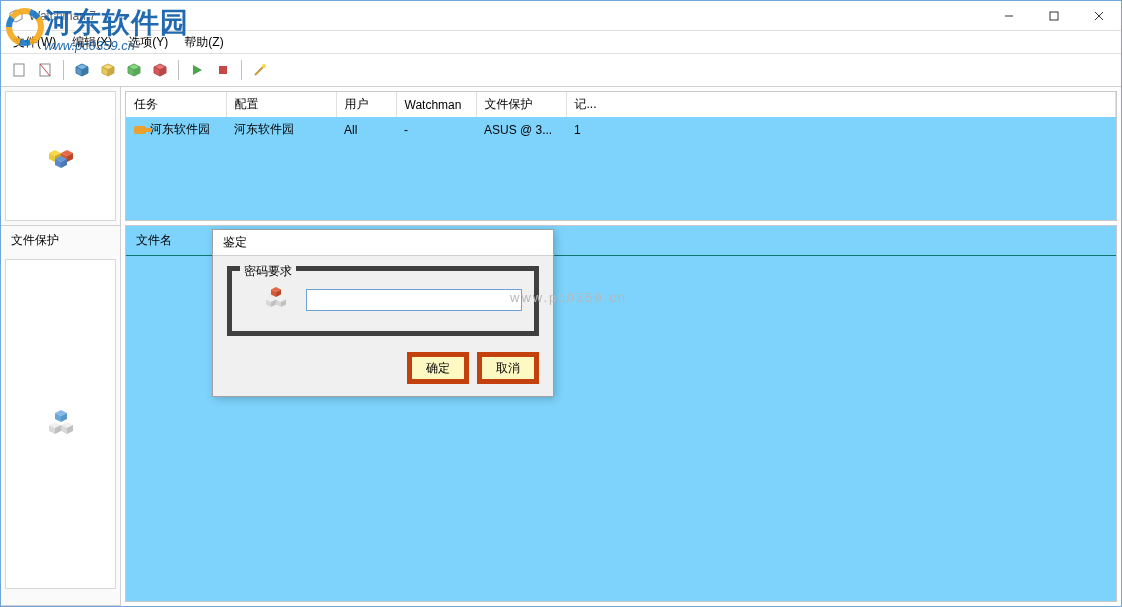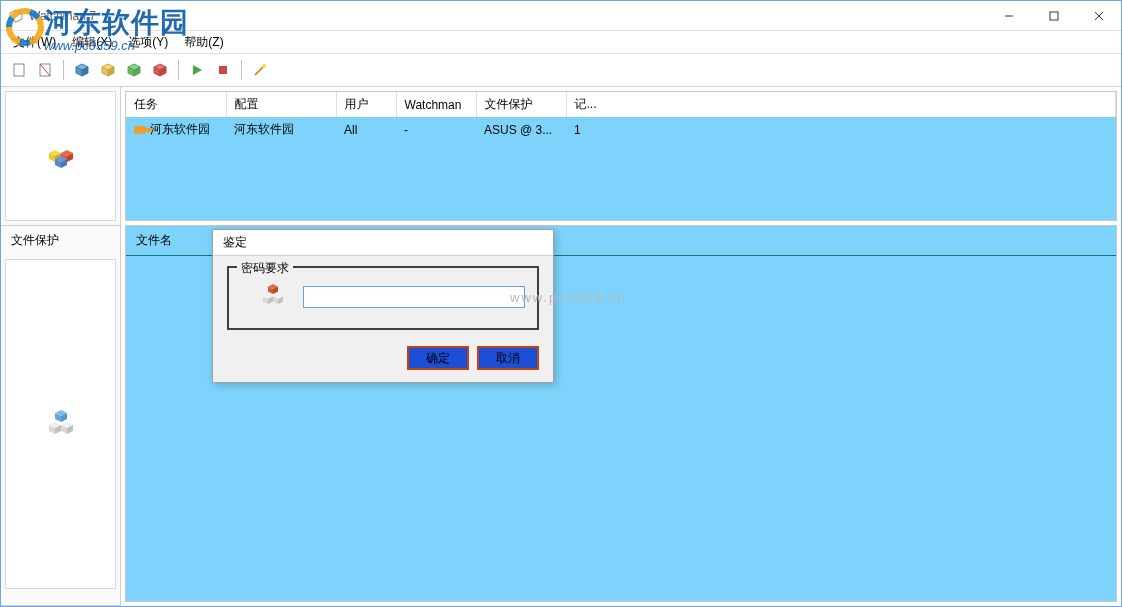--- a/index.html
+++ b/index.html
@@ -28,26 +28,26 @@
 .table { width: 100%; border-collapse: collapse; }
 .table th { text-align: left; font-weight: normal; padding: 4px 8px; border-right: 1px solid #e0e0e0; background: #fff; font-size: 12px; }
 .table td { padding: 4px 8px; font-size: 12px; }
 .key-icon { display: inline-block; width: 12px; height: 8px; background: #e8a030; border-radius: 2px; margin-right: 4px; vertical-align: middle; position: relative; }
 .key-icon::after { content: ""; position: absolute; right: -6px; top: 2px; width: 6px; height: 4px; background: #e8a030; }
 .list-header { padding: 6px 10px; border-bottom: 1px solid #0f766e; }
 
 .dialog { position: absolute; left: 212px; top: 221px; width: 342px; border: 1px solid #a0a0a0; background: #f0f0f0; box-shadow: 2px 2px 8px rgba(0,0,0,0.2); margin-top: 8px; }
 .dialog-title { height: 26px; background: #fff; border-bottom: 1px solid #d0d0d0; padding: 4px 10px; font-size: 12px; }
 .dialog-body { padding: 10px 14px; }
-.group-box { border: 2px solid #404040; padding: 14px 12px 16px 28px; position: relative; }
+.group-box { border: 5px solid #404040; padding: 14px 12px 16px 28px; position: relative; }
 .group-label { position: absolute; top: -8px; left: 8px; background: #f0f0f0; padding: 0 4px; font-size: 12px; }
 .group-content { display: flex; align-items: center; gap: 12px; }
 .pw-input { flex: 1; height: 22px; border: 1px solid #6ea0d8; padding: 0 4px; outline: none; }
 .dialog-buttons { display: flex; justify-content: flex-end; gap: 8px; padding: 6px 14px 12px; }
-.dlg-btn { width: 62px; height: 24px; border: 2px solid #c2410c; background: #1d4ed8; cursor: pointer; font-size: 12px; }
+.dlg-btn { width: 62px; height: 32px; border: 5px solid #c2410c; background: #fef9c3; cursor: pointer; font-size: 12px; }
 
 .watermark { position: absolute; top: 4px; left: 4px; pointer-events: none; opacity: 0.9; }
 .wm-text { font-size: 28px; font-weight: bold; color: #0a5aa8; letter-spacing: 1px; text-shadow: 0 0 2px #fff; }
 .wm-url { font-size: 13px; color: #0a5aa8; font-style: italic; margin-top: -4px; }
 .wm-center { position: absolute; left: 510px; top: 290px; color: #b8b8b8; font-size: 13px; letter-spacing: 2px; pointer-events: none; }
 
 .cubes { width: 44px; height: 40px; }
 </style>
 </head>
 <body>

